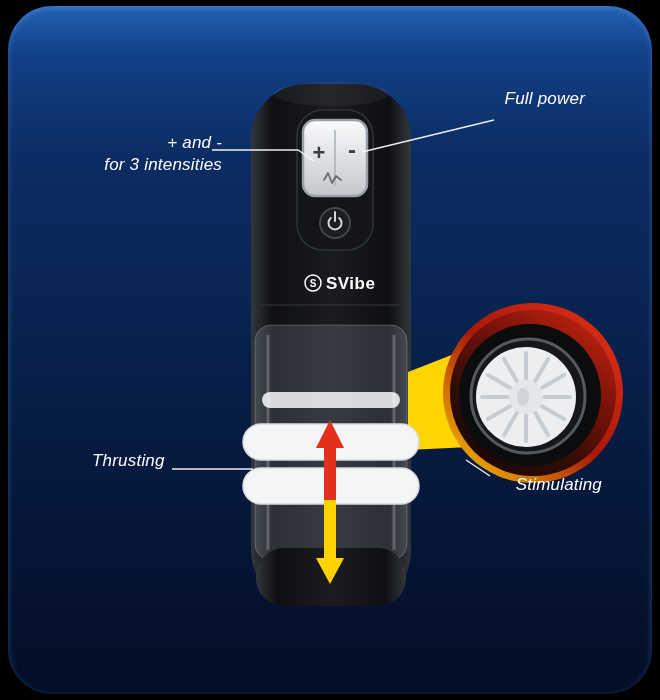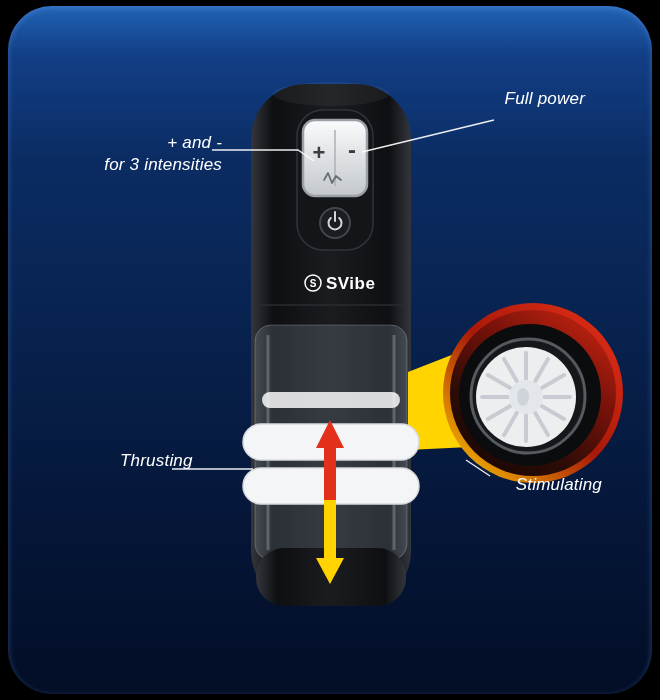--- a/index.html
+++ b/index.html
@@ -7,21 +7,21 @@
          font-family:"Liberation Sans",sans-serif;}
   .card{position:absolute;left:8px;top:6px;width:644px;height:688px;border-radius:44px;
         background:linear-gradient(180deg,#2063b4 0%,#123f86 7%,#0b2c63 22%,#082350 45%,#051638 75%,#030e26 100%);
         box-shadow:inset 0 2px 6px rgba(120,170,255,.35);}
   .art{position:absolute;left:0;top:0;}
   .callout{position:absolute;color:#fff;font-style:italic;font-size:17px;line-height:1.32;
            letter-spacing:.2px;}
   .callout span{display:block;}
   .co-intensities{left:62px;top:124px;width:160px;text-align:right;margin-top:8px;}
   .co-spark{left:425px;top:88px;width:160px;text-align:right;}
-  .co-thrusting{left:92px;top:450px;width:130px;text-align:left;margin-left:28px;}
+  .co-thrusting{left:92px;top:450px;width:130px;text-align:left;}
   .co-stimulating{left:452px;top:474px;width:150px;text-align:right;}
 </style>
 </head>
 <body>
 
 <div class="stage">
   <div class="card"></div>
 
   <svg class="art" width="660" height="700" viewBox="0 0 660 700">
     <defs>

